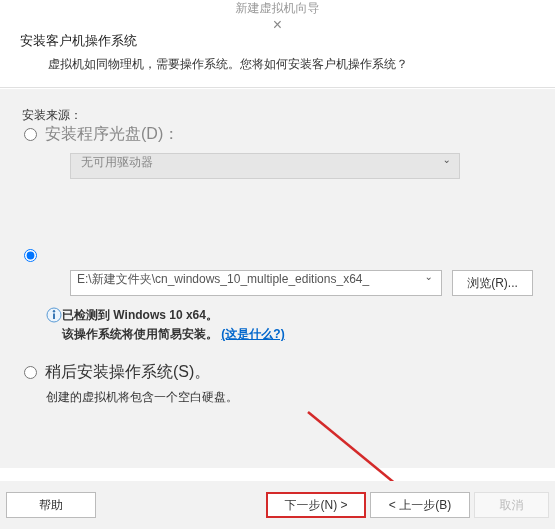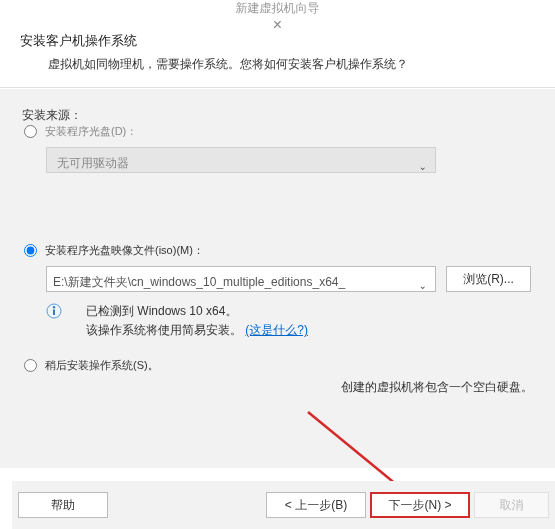--- a/index.html
+++ b/index.html
@@ -67,44 +67,45 @@
     display: flex;
     align-items: center;
     margin-bottom: 6px;
   }
   .option input[type="radio"] {
     margin: 0 8px 0 2px;
     width: 13px;
     height: 13px;
   }
   .option label {
-    font-size: 11px;
+    font-size: 16px;
     color: #333;
   }
   .option.disabled label {
     color: #888;
   }
   .dropdown-row {
     display: flex;
     align-items: center;
     margin: 8px 0 0 24px;
     gap: 10px;
   }
   .dropdown {
     background: #e6e6e6;
     border: 1px solid #d0d0d0;
     height: 26px;
     display: flex;
-    align-items: flex-end;
+    align-items: flex-start;
     justify-content: space-between;
     padding: 0 10px;
     font-size: 12px;
     color: #555;
     box-sizing: border-box;
     position: relative;
+    margin-left: 24px;
   }
   .dropdown.wide {
     width: 390px;
     background: #fff;
     border: 1px solid #bbb;
     justify-content: flex-start;
     padding: 0 6px;
   }
   .dropdown .arrow {
     position: absolute;
@@ -125,21 +126,22 @@
     align-items: center;
     justify-content: center;
     font-size: 12px;
     box-sizing: border-box;
     cursor: pointer;
   }
   .info-block {
     margin: 10px 0 0 24px;
     display: flex;
     align-items: flex-start;
-    gap: 24px;
+    gap: 0;
+    font-weight: bold;
   }
   .info-icon {
     width: 16px;
     height: 16px;
     flex-shrink: 0;
     margin-top: 1px;
   }
   .info-text {
     font-size: 12px;
     color: #333;
@@ -147,26 +149,25 @@
   }
   .info-text .link {
     color: #0066cc;
     text-decoration: underline;
     cursor: pointer;
   }
   .later-desc {
     margin: 4px 0 0 24px;
     font-size: 12px;
     color: #333;
-    text-align: right;
   }
   .footer {
     position: absolute;
     bottom: 0;
-    left: 12px;
+    left: 0;
     right: 0;
     height: 48px;
     display: flex;
     align-items: center;
     padding: 0 6px;
     gap: 4px;
     background: #f2f2f2;
     box-sizing: border-box;
   }
   .footer-spacer {
@@ -240,21 +241,20 @@
       <div class="dropdown disabled-drop">
         <span>无可用驱动器</span>
         <span class="arrow">⌄</span>
       </div>
     </div>
 
     <div class="gap-block"></div>
 
     <div class="option">
       <input type="radio" name="src" checked="" style="">
-      <label>安装程序光盘映像文件(iso)(M)：</label>
     </div>
     <div class="dropdown-row">
       <div class="dropdown wide">
         <span class="dd-text">E:\新建文件夹\cn_windows_10_multiple_editions_x64_</span>
         <span class="arrow">⌄</span>
       </div>
       <div class="browse-btn">
         <span>浏览(R)...</span>
       </div>
     </div>
@@ -285,24 +285,24 @@
   <svg class="red-arrow" style="left:298px; top:402px;" width="140" height="108" viewBox="0 0 140 108">
     <line x1="10" y1="10" x2="110" y2="92" stroke="#d42a2a" stroke-width="2.5"></line>
     <polygon points="110,92 120,100 112,82" fill="#d42a2a"></polygon>
   </svg>
 
   <div class="footer">
     <div class="footer-btn help">
       <span>帮助</span>
     </div>
     <div class="footer-spacer"></div>
+    <div class="footer-btn primary">
+      <span>下一步(N) &gt;</span>
+    </div>
     <div class="footer-btn">
       <span>&lt; 上一步(B)</span>
     </div>
-    <div class="footer-btn primary">
-      <span>下一步(N) &gt;</span>
-    </div>
     <div class="footer-btn cancel">
       <span>取消</span>
     </div>
   </div>
 
 </div>
 
 </body></html>

